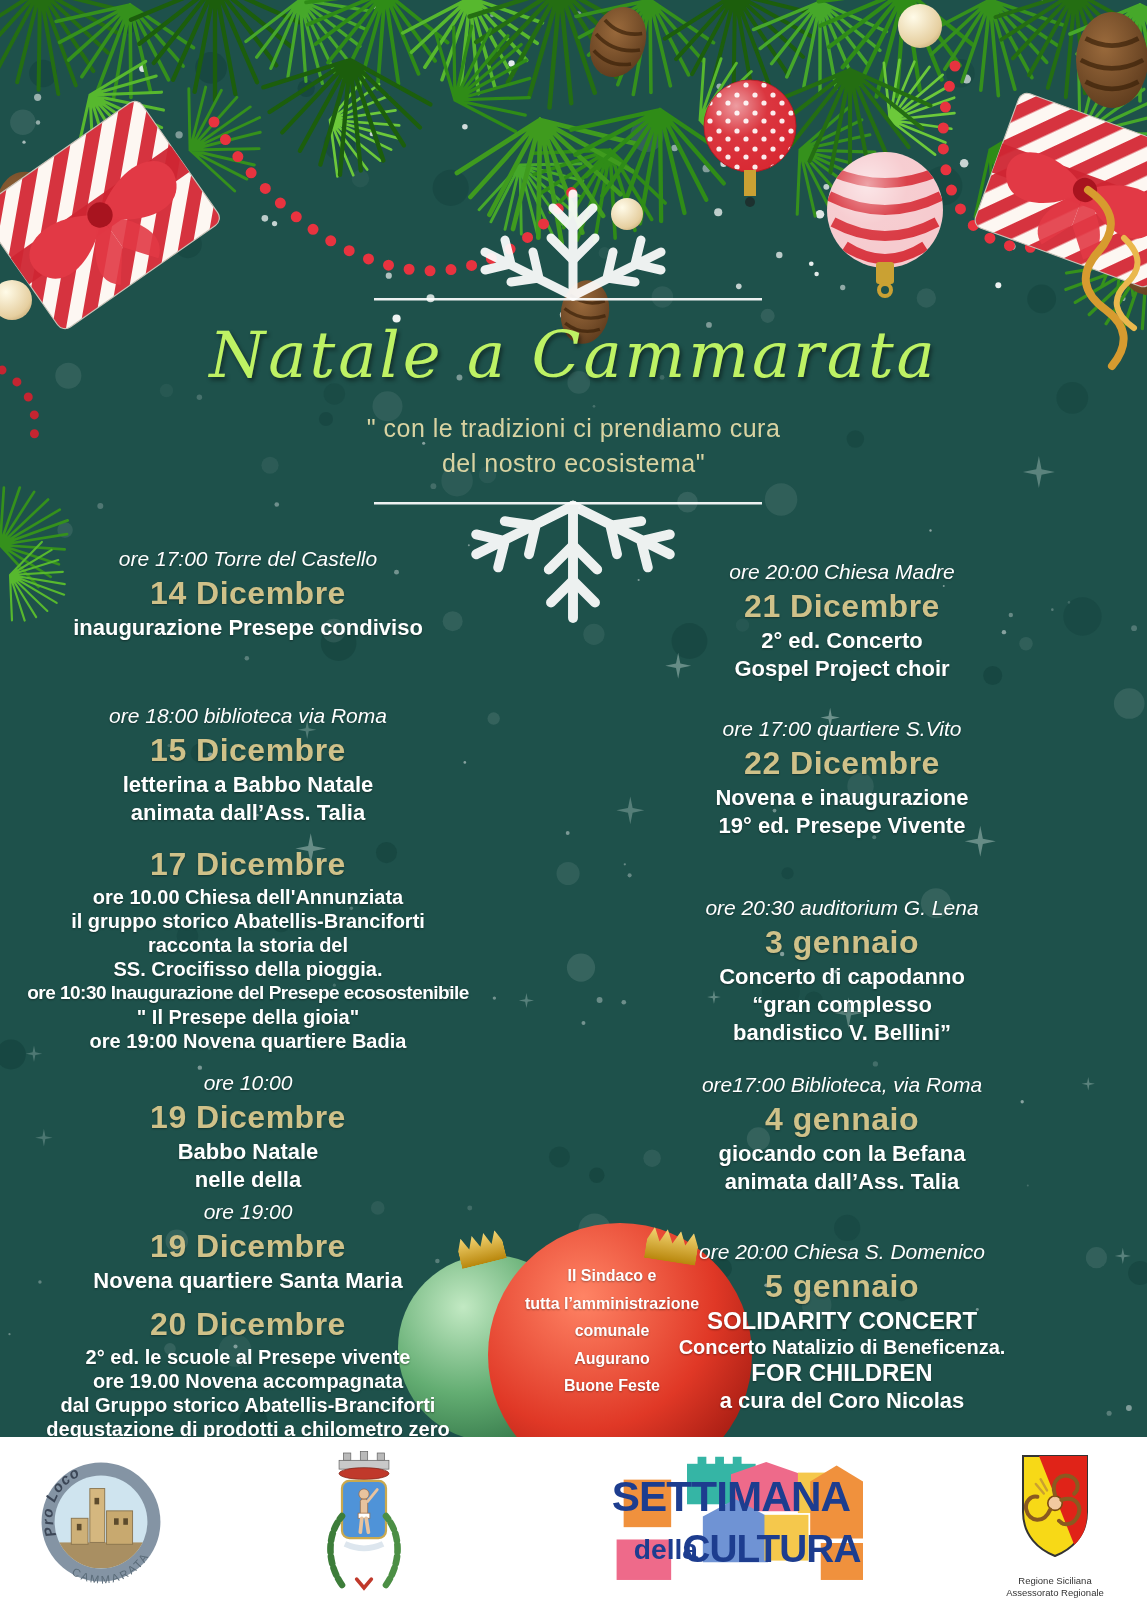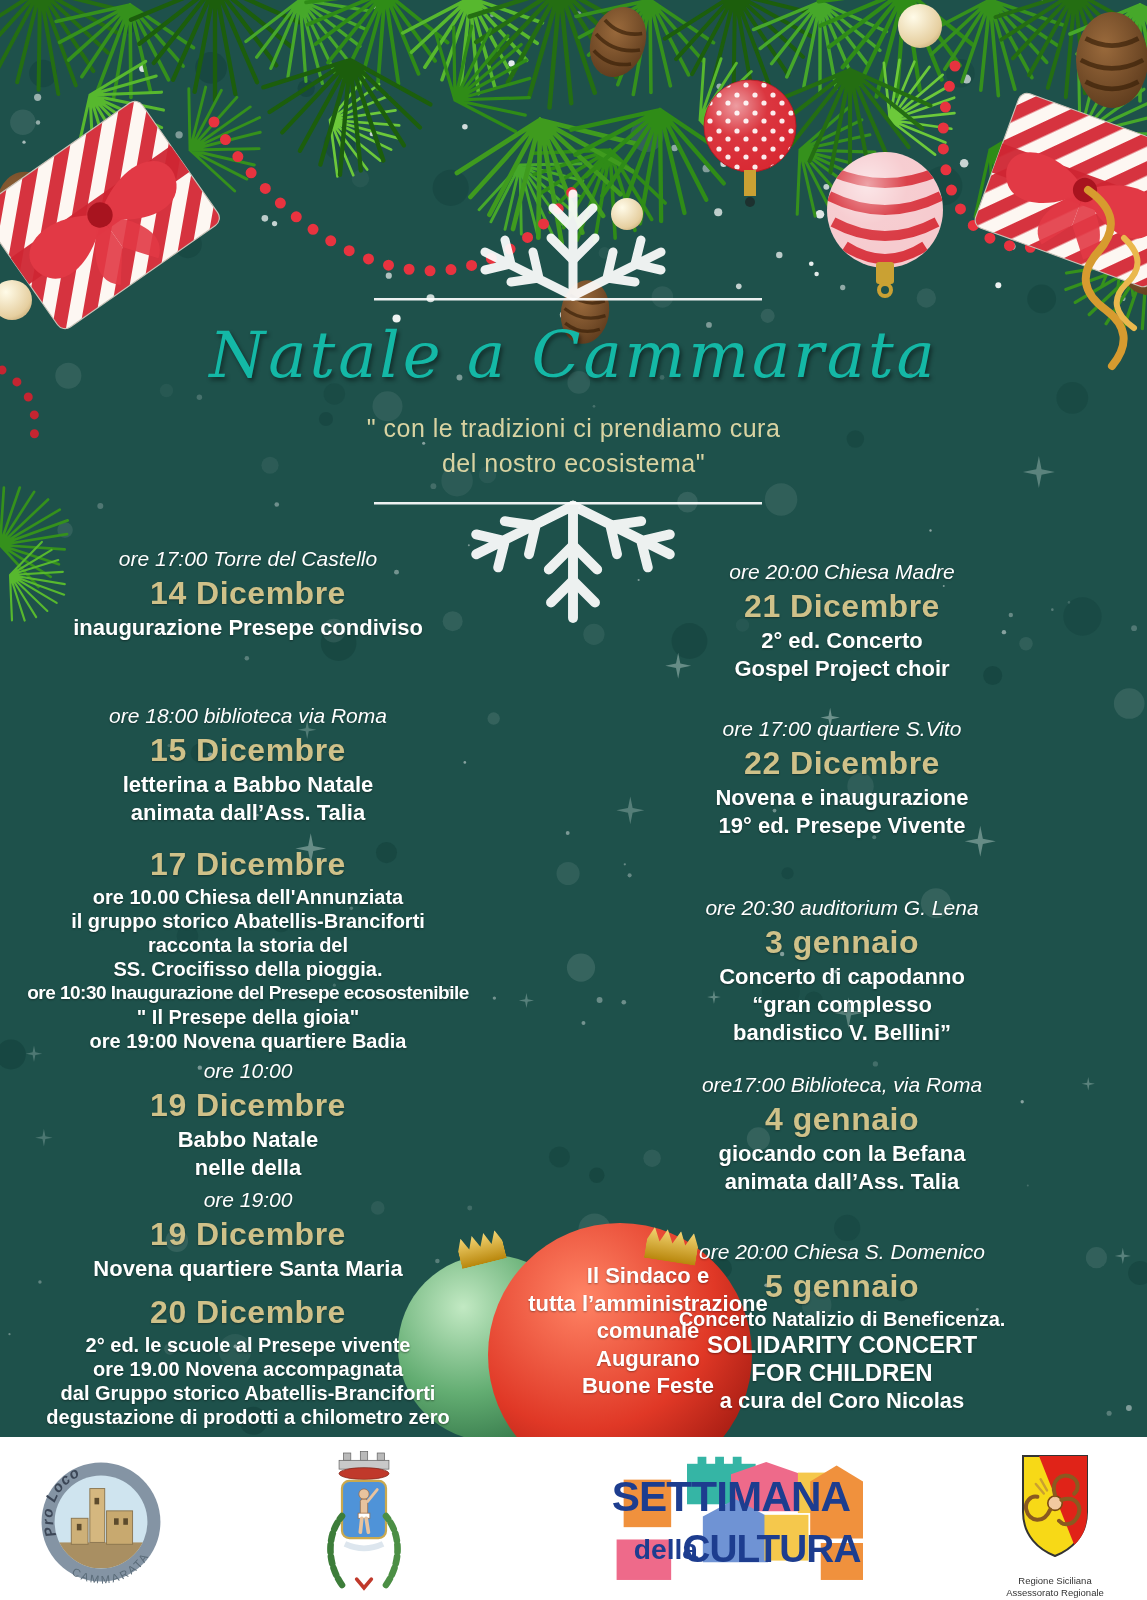--- a/index.html
+++ b/index.html
@@ -4,57 +4,57 @@
 <style>
   html,body{margin:0;padding:0;}
   #poster{position:relative;width:1147px;height:1600px;background:#1e514b;overflow:hidden;
           font-family:"Liberation Sans",sans-serif;}
   svg{display:block;}
   .layer{position:absolute;left:0;top:0;pointer-events:none;}
 
   
   .title{position:absolute;left:0;top:318px;width:100%;text-align:center;z-index:3;
          font-family:"DejaVu Serif",serif;font-style:italic;font-weight:400;
-         font-size:64px;letter-spacing:3px;color:#14b8a6;
+         font-size:64px;letter-spacing:3px;color:#bef264;
          text-shadow:2px 3px 4px rgba(0,0,0,.45);}
   .subtitle{position:absolute;left:0;width:100%;text-align:center;z-index:3;
             font-size:25px;font-weight:400;color:#d9d3a2;letter-spacing:.5px;}
   .sub1{top:414px;} .sub2{top:449px;}
 
   
   .col{position:absolute;z-index:3;text-align:center;}
   .col-left{left:10px;top:545px;width:476px;}
   .col-right{left:607px;top:558px;width:470px;}
   .event{margin:0;}
   .ev-time{font-style:italic;font-size:21px;line-height:27px;color:#fff;font-weight:500;
            text-shadow:0 1px 2px rgba(0,0,0,.35);white-space:nowrap;}
   .ev-date{font-weight:bold;font-size:32px;line-height:42px;color:#cfc189;letter-spacing:.5px;
            text-shadow:0 1px 2px rgba(0,0,0,.35);white-space:nowrap;}
   .ev-line{font-weight:bold;font-size:22px;line-height:28px;color:#fff;
            text-shadow:0 1px 2px rgba(0,0,0,.4);white-space:nowrap;}
   .ev-line.tight{font-size:20px;line-height:24px;}
   .ev-line.xl{font-size:19px;line-height:24px;letter-spacing:-.5px;}
   .ev-line.caps{font-size:24px;}
-  .mb1{margin-bottom:60px;} .mb2{margin-bottom:16px;} .mb3{margin-bottom:4px;}
+  .mb1{margin-bottom:60px;} .mb2{margin-bottom:16px;} .mb3{margin-bottom:16px;}
   .mb4{margin-bottom:4px;}  .mb5{margin-bottom:8px;}
   .mr1{margin-bottom:32px;} .mr2{margin-bottom:54px;} .mr3{margin-bottom:24px;}
   .mr4{margin-bottom:42px;}
 
   
   .ball{position:absolute;border-radius:50%;z-index:2;}
   .ball-green{left:398px;top:1255px;width:186px;height:186px;
     background:radial-gradient(circle at 35% 28%,#c2e9c3 0%,#63ad72 48%,#2d6f43 88%);}
   .ball-red{left:488px;top:1223px;width:264px;height:264px;
     background:radial-gradient(circle at 36% 28%,#ff8465 0%,#e03826 52%,#8f120b 92%);}
   .cap{position:absolute;z-index:2;background:linear-gradient(180deg,#f4d573,#b8860b);
     clip-path:polygon(0 42%,12% 0,25% 42%,37% 0,50% 42%,63% 0,75% 42%,88% 0,100% 42%,100% 100%,0 100%);}
   .cap-green{left:458px;top:1234px;width:46px;height:30px;transform:rotate(-14deg);}
   .cap-red{left:646px;top:1230px;width:52px;height:32px;transform:rotate(9deg);}
-  .greeting{position:absolute;left:516px;top:1262px;width:264px;z-index:3;text-align:center;
-    font-weight:bold;font-size:22px;line-height:27.5px;color:#fff;
+  .greeting{position:absolute;left:480px;top:1262px;width:264px;z-index:3;text-align:center;
+    font-weight:bold;font-size:16px;line-height:27.5px;color:#fff;
     text-shadow:0 1px 2px rgba(0,0,0,.35);}
 
   
   .footer{position:absolute;left:0;top:1437px;width:1147px;height:163px;background:#fff;z-index:5;}
   .logo{position:absolute;}
   .regione-text{position:absolute;left:975px;top:138px;width:160px;text-align:center;
     font-size:9.5px;line-height:12px;color:#333;}
 </style>
 </head>
 <body>
@@ -473,22 +473,22 @@
     </div>
     <div class="event mr4">
       <div class="ev-time">ore17:00 Biblioteca, via Roma</div>
       <div class="ev-date">4 gennaio</div>
       <div class="ev-line">giocando con la Befana</div>
       <div class="ev-line">animata dall’Ass. Talia</div>
     </div>
     <div class="event">
       <div class="ev-time">ore 20:00  Chiesa S. Domenico</div>
       <div class="ev-date">5 gennaio</div>
+      <div class="ev-line caps">SOLIDARITY CONCERT</div>
       <div class="ev-line tight">Concerto Natalizio di Beneficenza.</div>
-      <div class="ev-line caps">SOLIDARITY CONCERT</div>
       <div class="ev-line caps">FOR CHILDREN</div>
       <div class="ev-line">a cura del Coro Nicolas</div>
     </div>
   </div>
 
   <div class="ball ball-green"></div>
   <div class="cap cap-green"></div>
   <div class="ball ball-red"></div>
   <div class="cap cap-red"></div>
   <div class="greeting">

